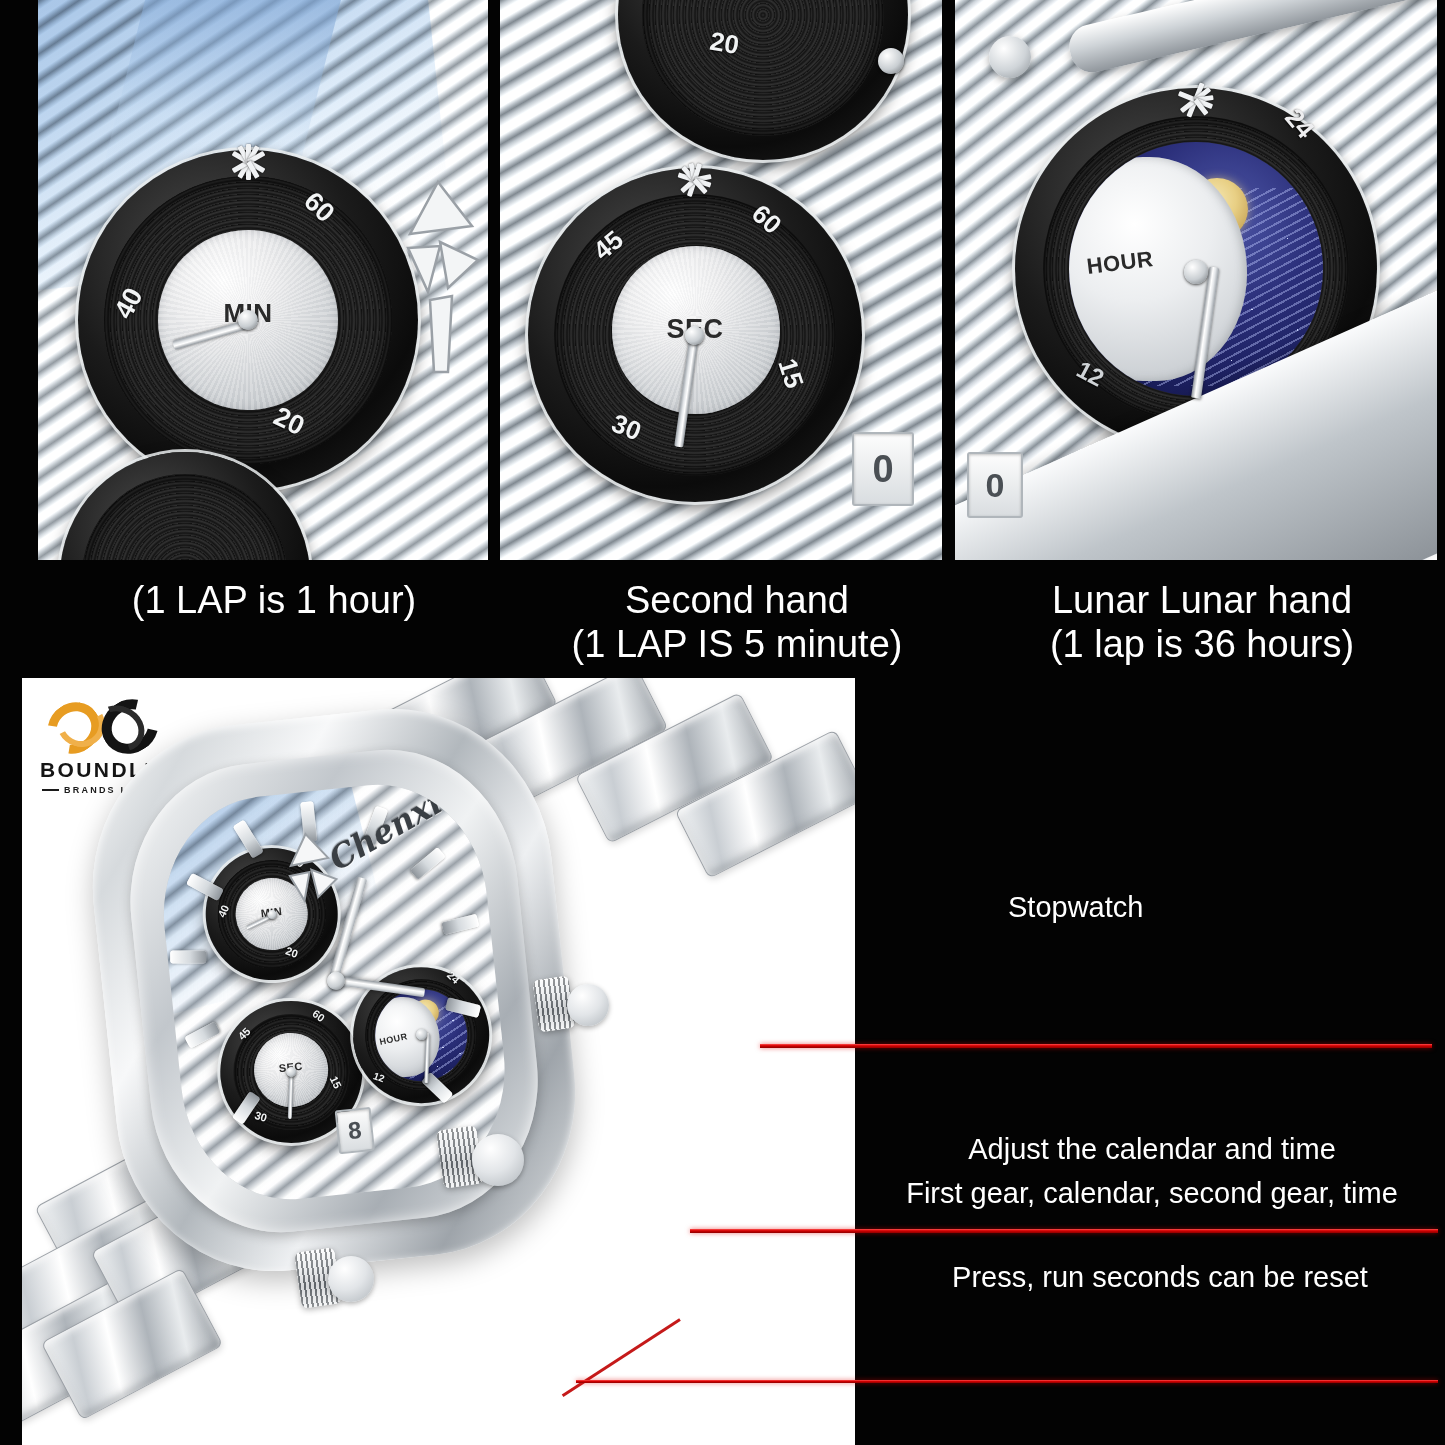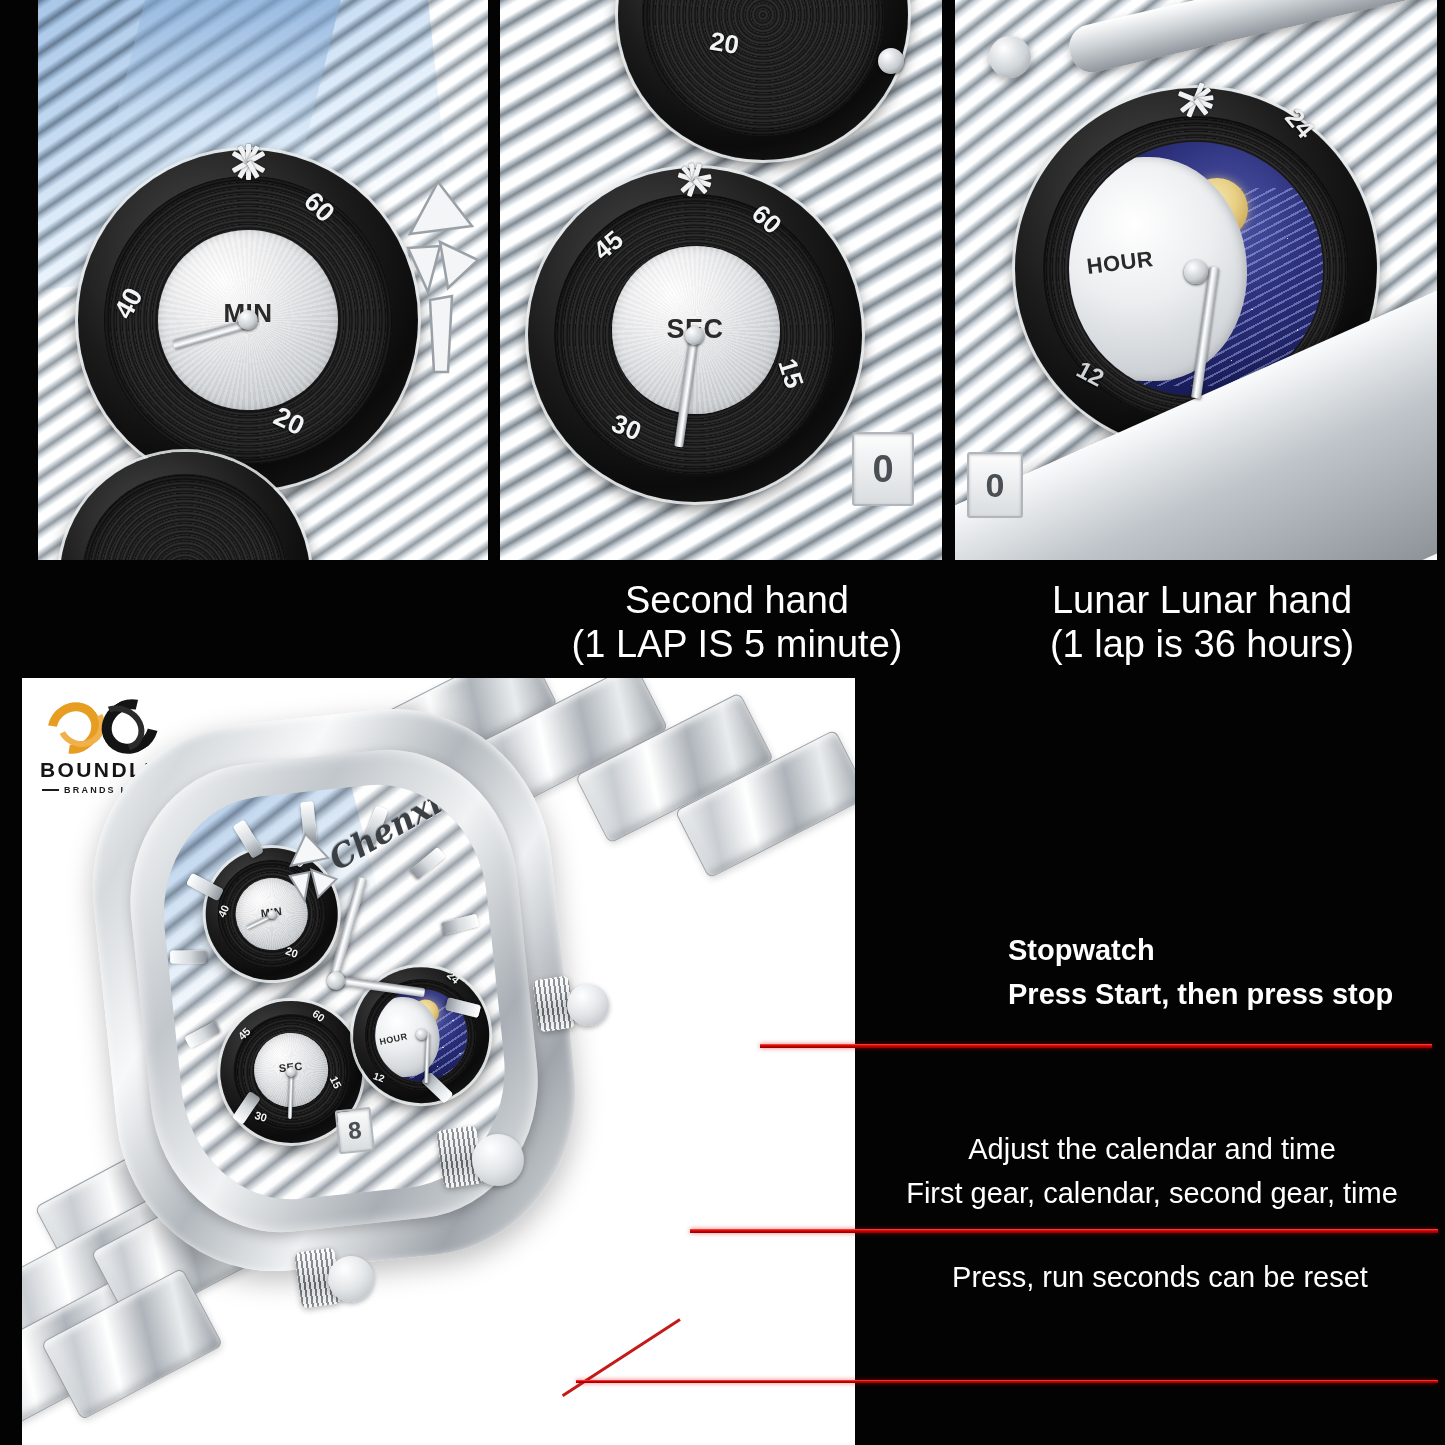--- a/index.html
+++ b/index.html
@@ -361,21 +361,21 @@
   .note {
     position: absolute;
     color: #ffffff;
     font-family: "Liberation Sans", sans-serif;
     line-height: 1.5;
     white-space: nowrap;
   }
   .note .n1, .note .n2 { display: block; }
   .note .n1 { font-size: 29px; }
   .note .n2 { font-size: 29px; }
-  .note.n-stop  { left: 1008px; top: 929px; font-weight: bold; }
+  .note.n-stop  { left: 1008px; top: 886px; }
   .note.n-cal   { left: 872px;  top: 1128px; text-align: center; width: 560px; }
   .note.n-reset { left: 900px;  top: 1256px; text-align: center; width: 520px; }
 </style>
 </head>
 <body>
 
 <div id="page">
 
   <div class="panels">
 
@@ -499,20 +499,21 @@
 
       <div style="position:absolute; left:-40px; top:392px; width:640px; height:240px;
                   transform:rotate(-24deg);
                   background:linear-gradient(180deg,#fafbfc,#bfc5ca 40%,#8e949a);
                   box-shadow:0 -4px 12px rgba(0,0,0,.18);"></div>
       <div class="datewin" style="left:12px; top:452px; width:56px; height:66px; font-size:34px;">0</div>
     </div>
   </div>
 
   <div class="caption cap1">
+    <span class="l2">(1 LAP is 1 hour)</span>
   </div>
   <div class="caption cap2">
     <span class="l1">Second hand</span>
     <span class="l2">(1 LAP IS 5 minute)</span>
   </div>
   <div class="caption cap3">
     <span class="l1">Lunar Lunar hand</span>
     <span class="l2">(1 lap is 36 hours)</span>
   </div>
 
@@ -639,21 +640,20 @@
 
   <div class="redline" style="left:760px; top:1044px; width:672px;"></div>
 
   <div class="redline" style="left:690px; top:1229px; width:748px;"></div>
 
   <div class="redseg" style="left:540px; top:1318px; width:140px; transform:rotate(-33deg); transform-origin:100% 50%;"></div>
   <div class="redline" style="left:576px; top:1380px; width:862px; height:3px;"></div>
 
   <div class="note n-stop">
     <span class="n1">Stopwatch</span>
-    <span class="n2">Press Start, then press stop</span>
   </div>
   <div class="note n-cal">
     <span class="n1">Adjust the calendar and time</span>
     <span class="n2">First gear, calendar, second gear, time</span>
   </div>
   <div class="note n-reset">
     <span class="n1">Press, run seconds can be reset</span>
   </div>
 
 </div>

